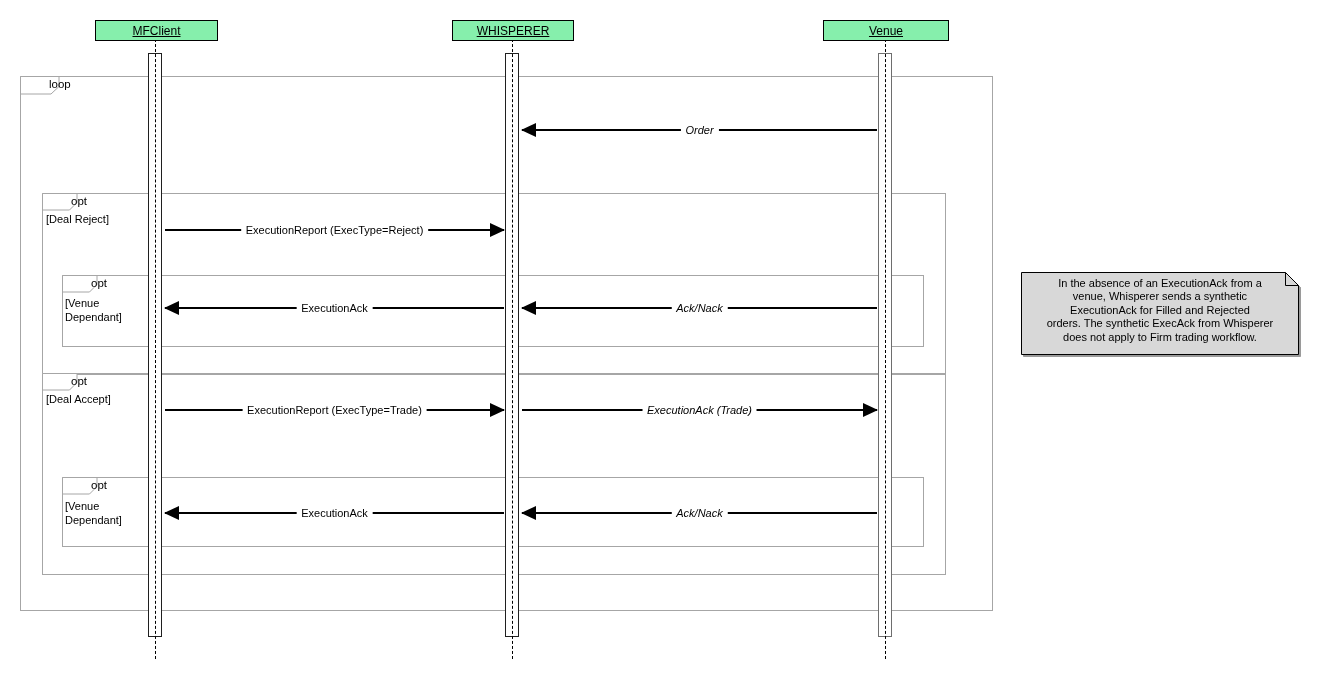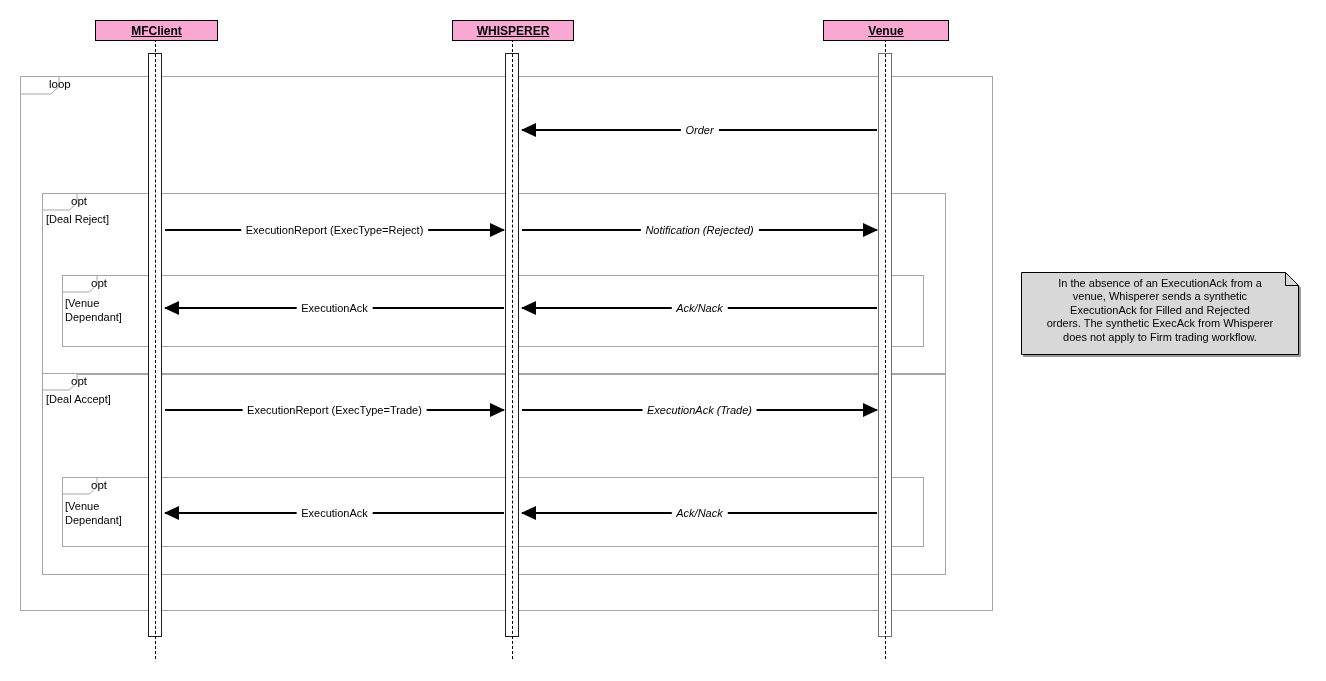--- a/index.html
+++ b/index.html
@@ -12,23 +12,23 @@
   .frame-tab { position:absolute; }
   .frame-tab svg { display:block; }
   .frame-tab .tab-label {
     position:absolute; left:7px; top:1px; font-size:11.5px; line-height:15px; color:#000;padding-left:22px;
   }
   .guard {
     position:absolute; font-size:11px; line-height:14px; white-space:pre-line; color:#000;
   }
   
   .participant-box {
-    position:absolute; height:19px; background:#f9a8d4; border:1.5px solid #000;
+    position:absolute; height:19px; background:#86efac; border:1.5px solid #000;
     display:flex; align-items:center; justify-content:center;
-    font-size:12px; font-weight:bold; text-decoration:underline; z-index:6;
+    font-size:12px; font-weight:normal; text-decoration:underline; z-index:6;
   }
   .lifeline { position:absolute; width:0; border-left:1px dashed #000; z-index:4; }
   .activation {
     position:absolute; width:12px; background:#fff; border:1.5px solid #1f1f1f; z-index:3;
   }
   .activation.gray { border-color:#6e6e6e; }
   
   .msg { position:absolute; height:20px; z-index:5; }
   .msg .line { position:absolute; left:1px; right:1px; top:9px; height:2px; background:#000; }
   .msg .head {
@@ -117,25 +117,20 @@
     <span class="head"></span>
     <span class="line"></span>
     <span class="lbl">ExecutionReport (ExecType=Reject)</span>
   </div>
 
   <div class="msg dir-left em" style="left:521px; top:120px; width:357px;">
     <span class="head"></span>
     <span class="line"></span>
     <span class="lbl">Order</span>
   </div>
-  <div class="msg dir-right em" style="left:521px; top:220px; width:357px;">
-    <span class="head"></span>
-    <span class="line"></span>
-    <span class="lbl">Notification (Rejected)</span>
-  </div>
 
   <div class="msg dir-left" style="left:164px; top:298px; width:341px;">
     <span class="head"></span>
     <span class="line"></span>
     <span class="lbl">ExecutionAck</span>
   </div>
   <div class="msg dir-left em" style="left:521px; top:298px; width:357px;">
     <span class="head"></span>
     <span class="line"></span>
     <span class="lbl">Ack/Nack</span>

